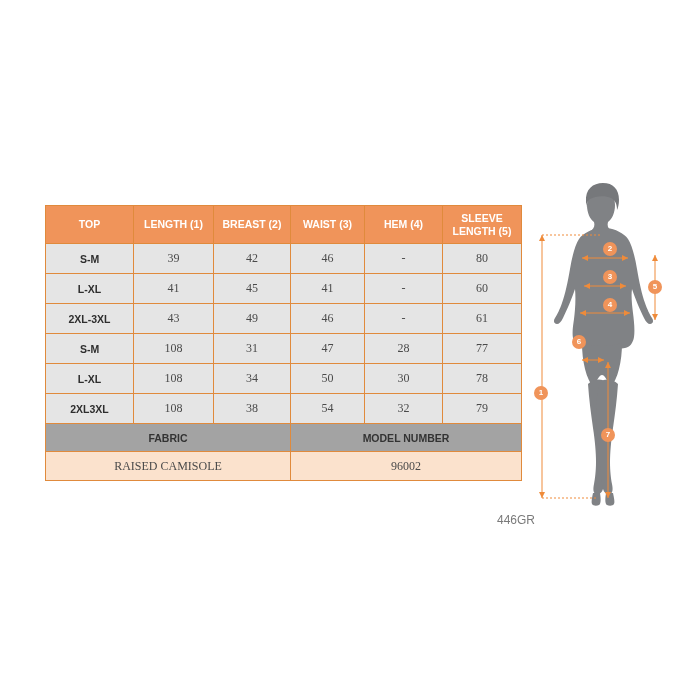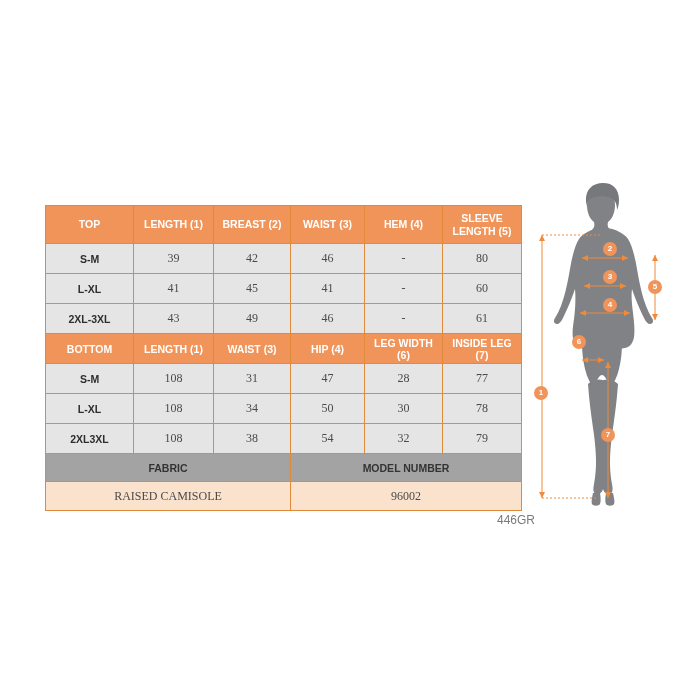--- a/index.html
+++ b/index.html
@@ -154,28 +154,20 @@
       </tr>
       <tr>
         <td class="label">2XL-3XL</td>
         <td class="value">43</td>
         <td class="value">49</td>
         <td class="value">46</td>
         <td class="value">-</td>
         <td class="value">61</td>
       </tr>
 
-      <tr class="subheader">
-        <td>BOTTOM</td>
-        <td>LENGTH (1)</td>
-        <td>WAIST (3)</td>
-        <td>HIP (4)</td>
-        <td>LEG WIDTH (6)</td>
-        <td>INSIDE LEG (7)</td>
-      </tr>
 
       <tr>
         <td class="label">S-M</td>
         <td class="value">108</td>
         <td class="value">31</td>
         <td class="value">47</td>
         <td class="value">28</td>
         <td class="value">77</td>
       </tr>
       <tr>

